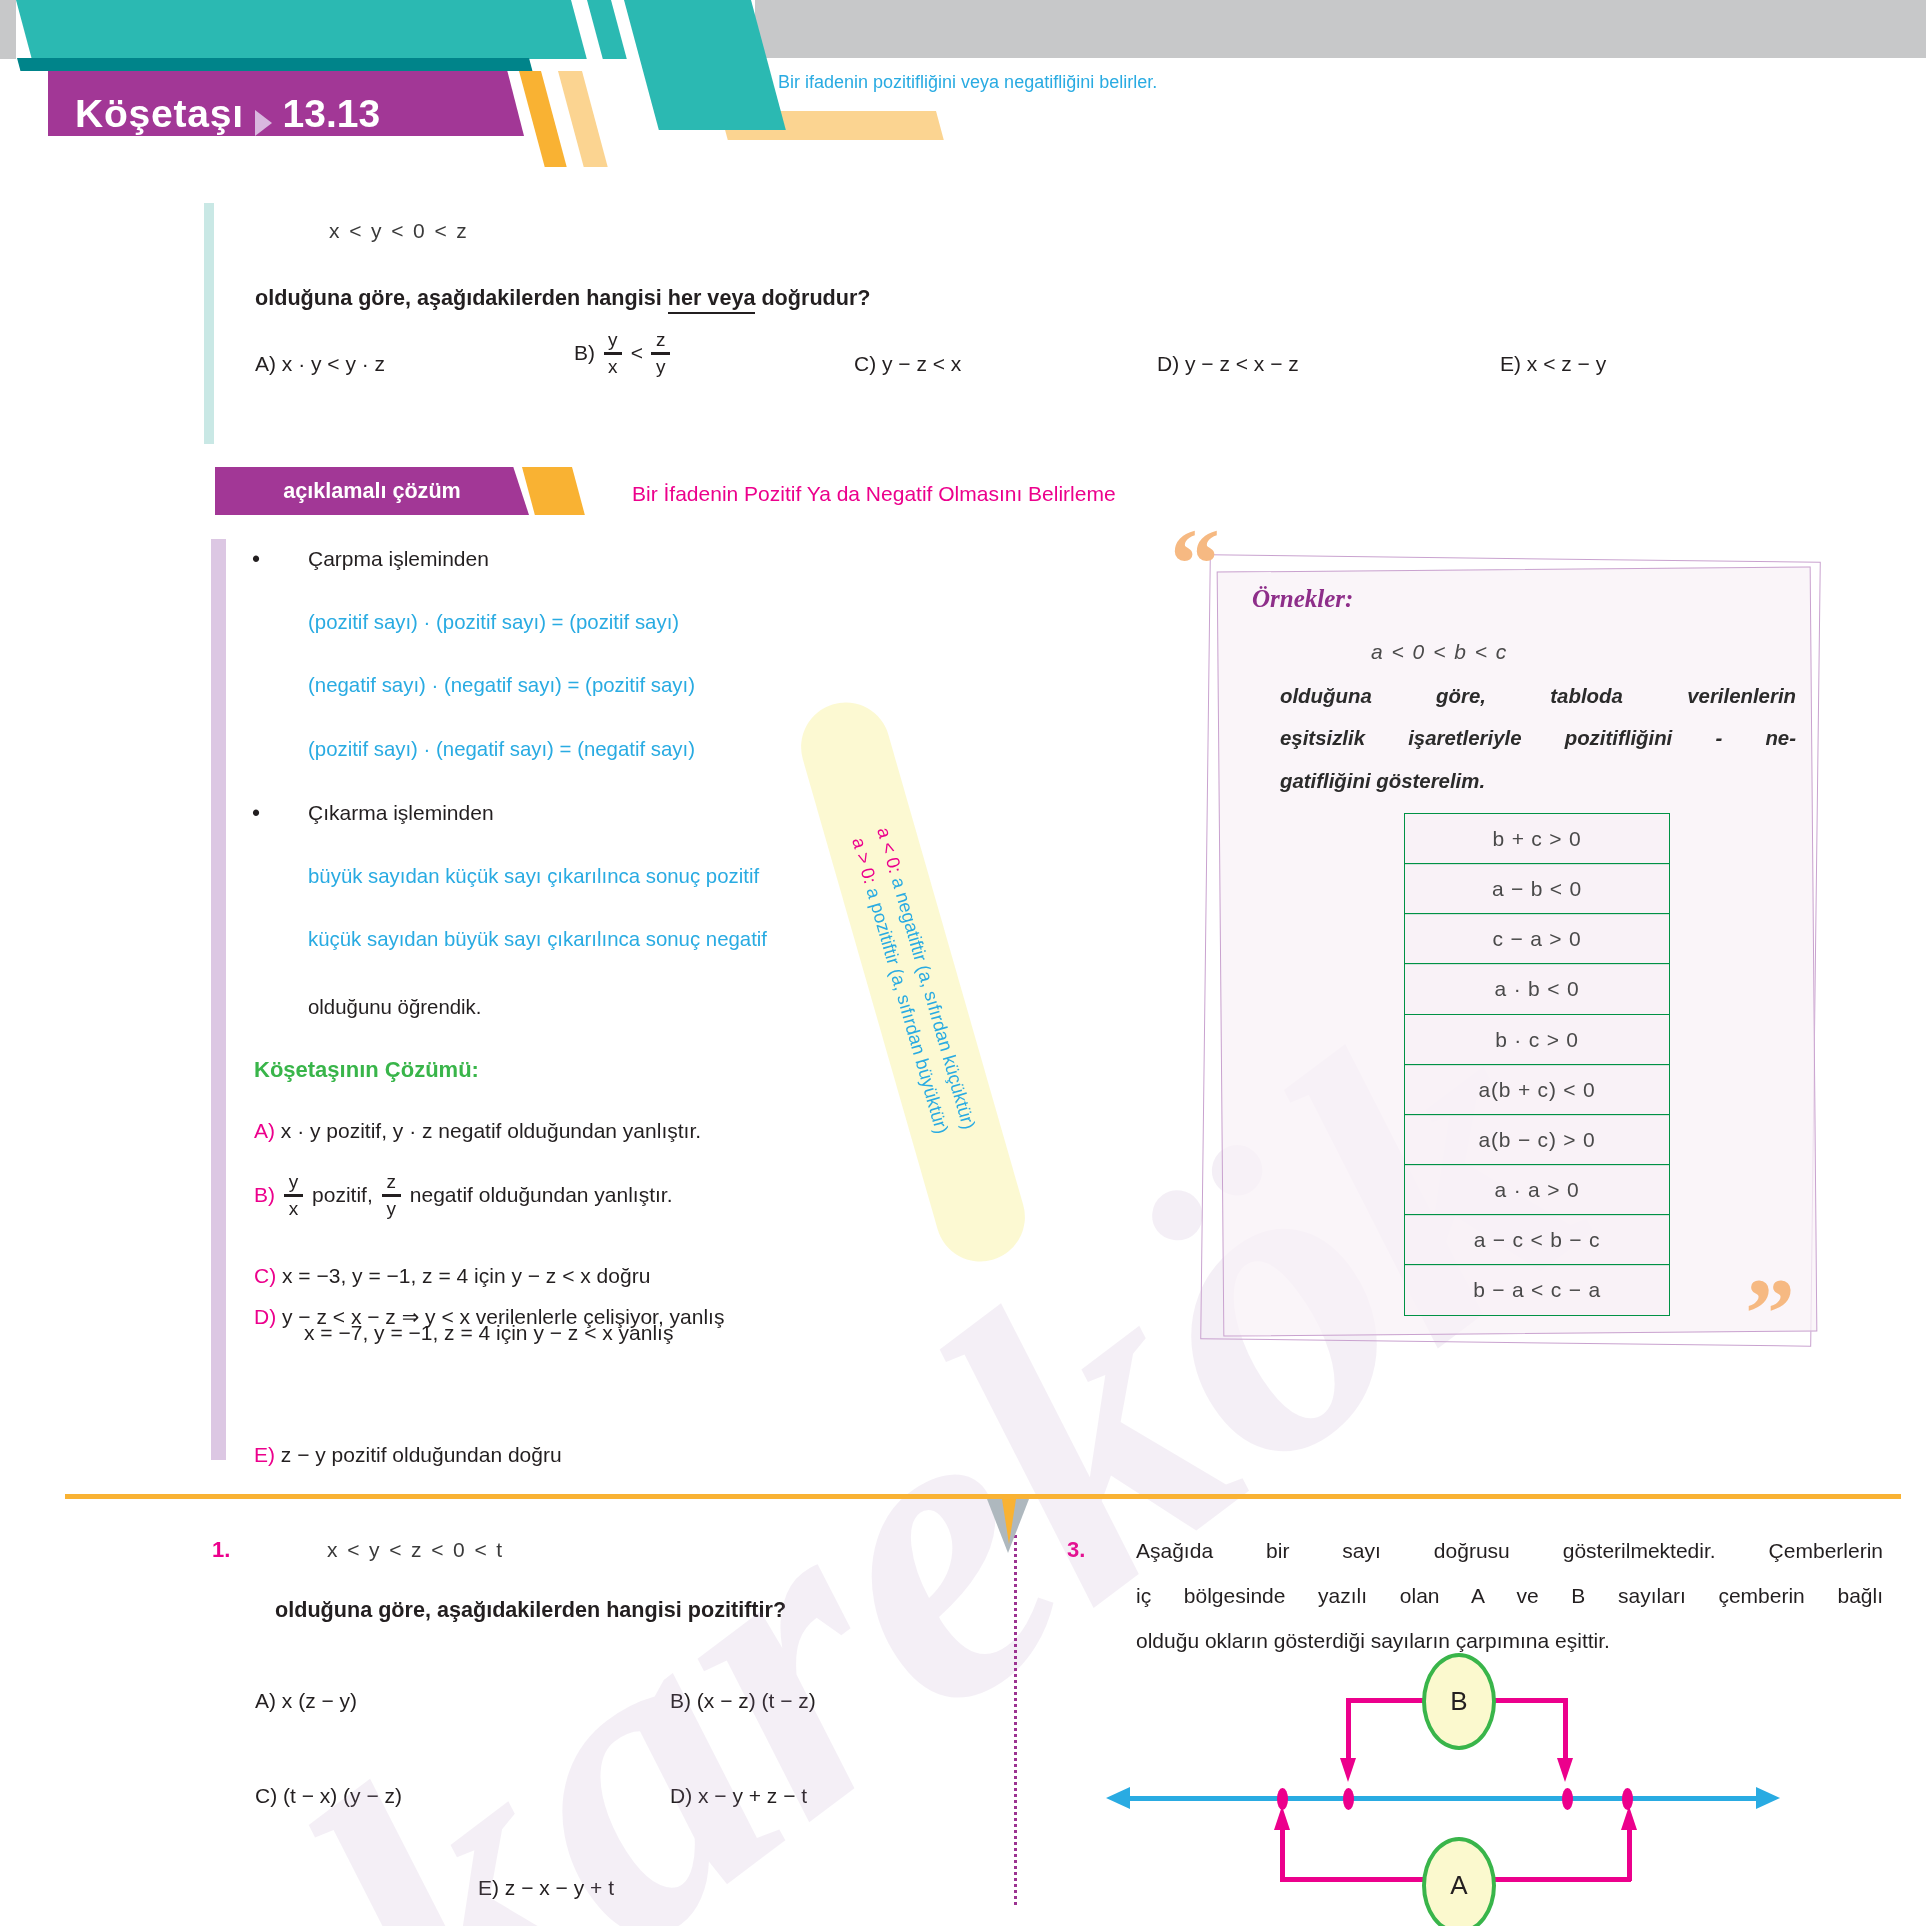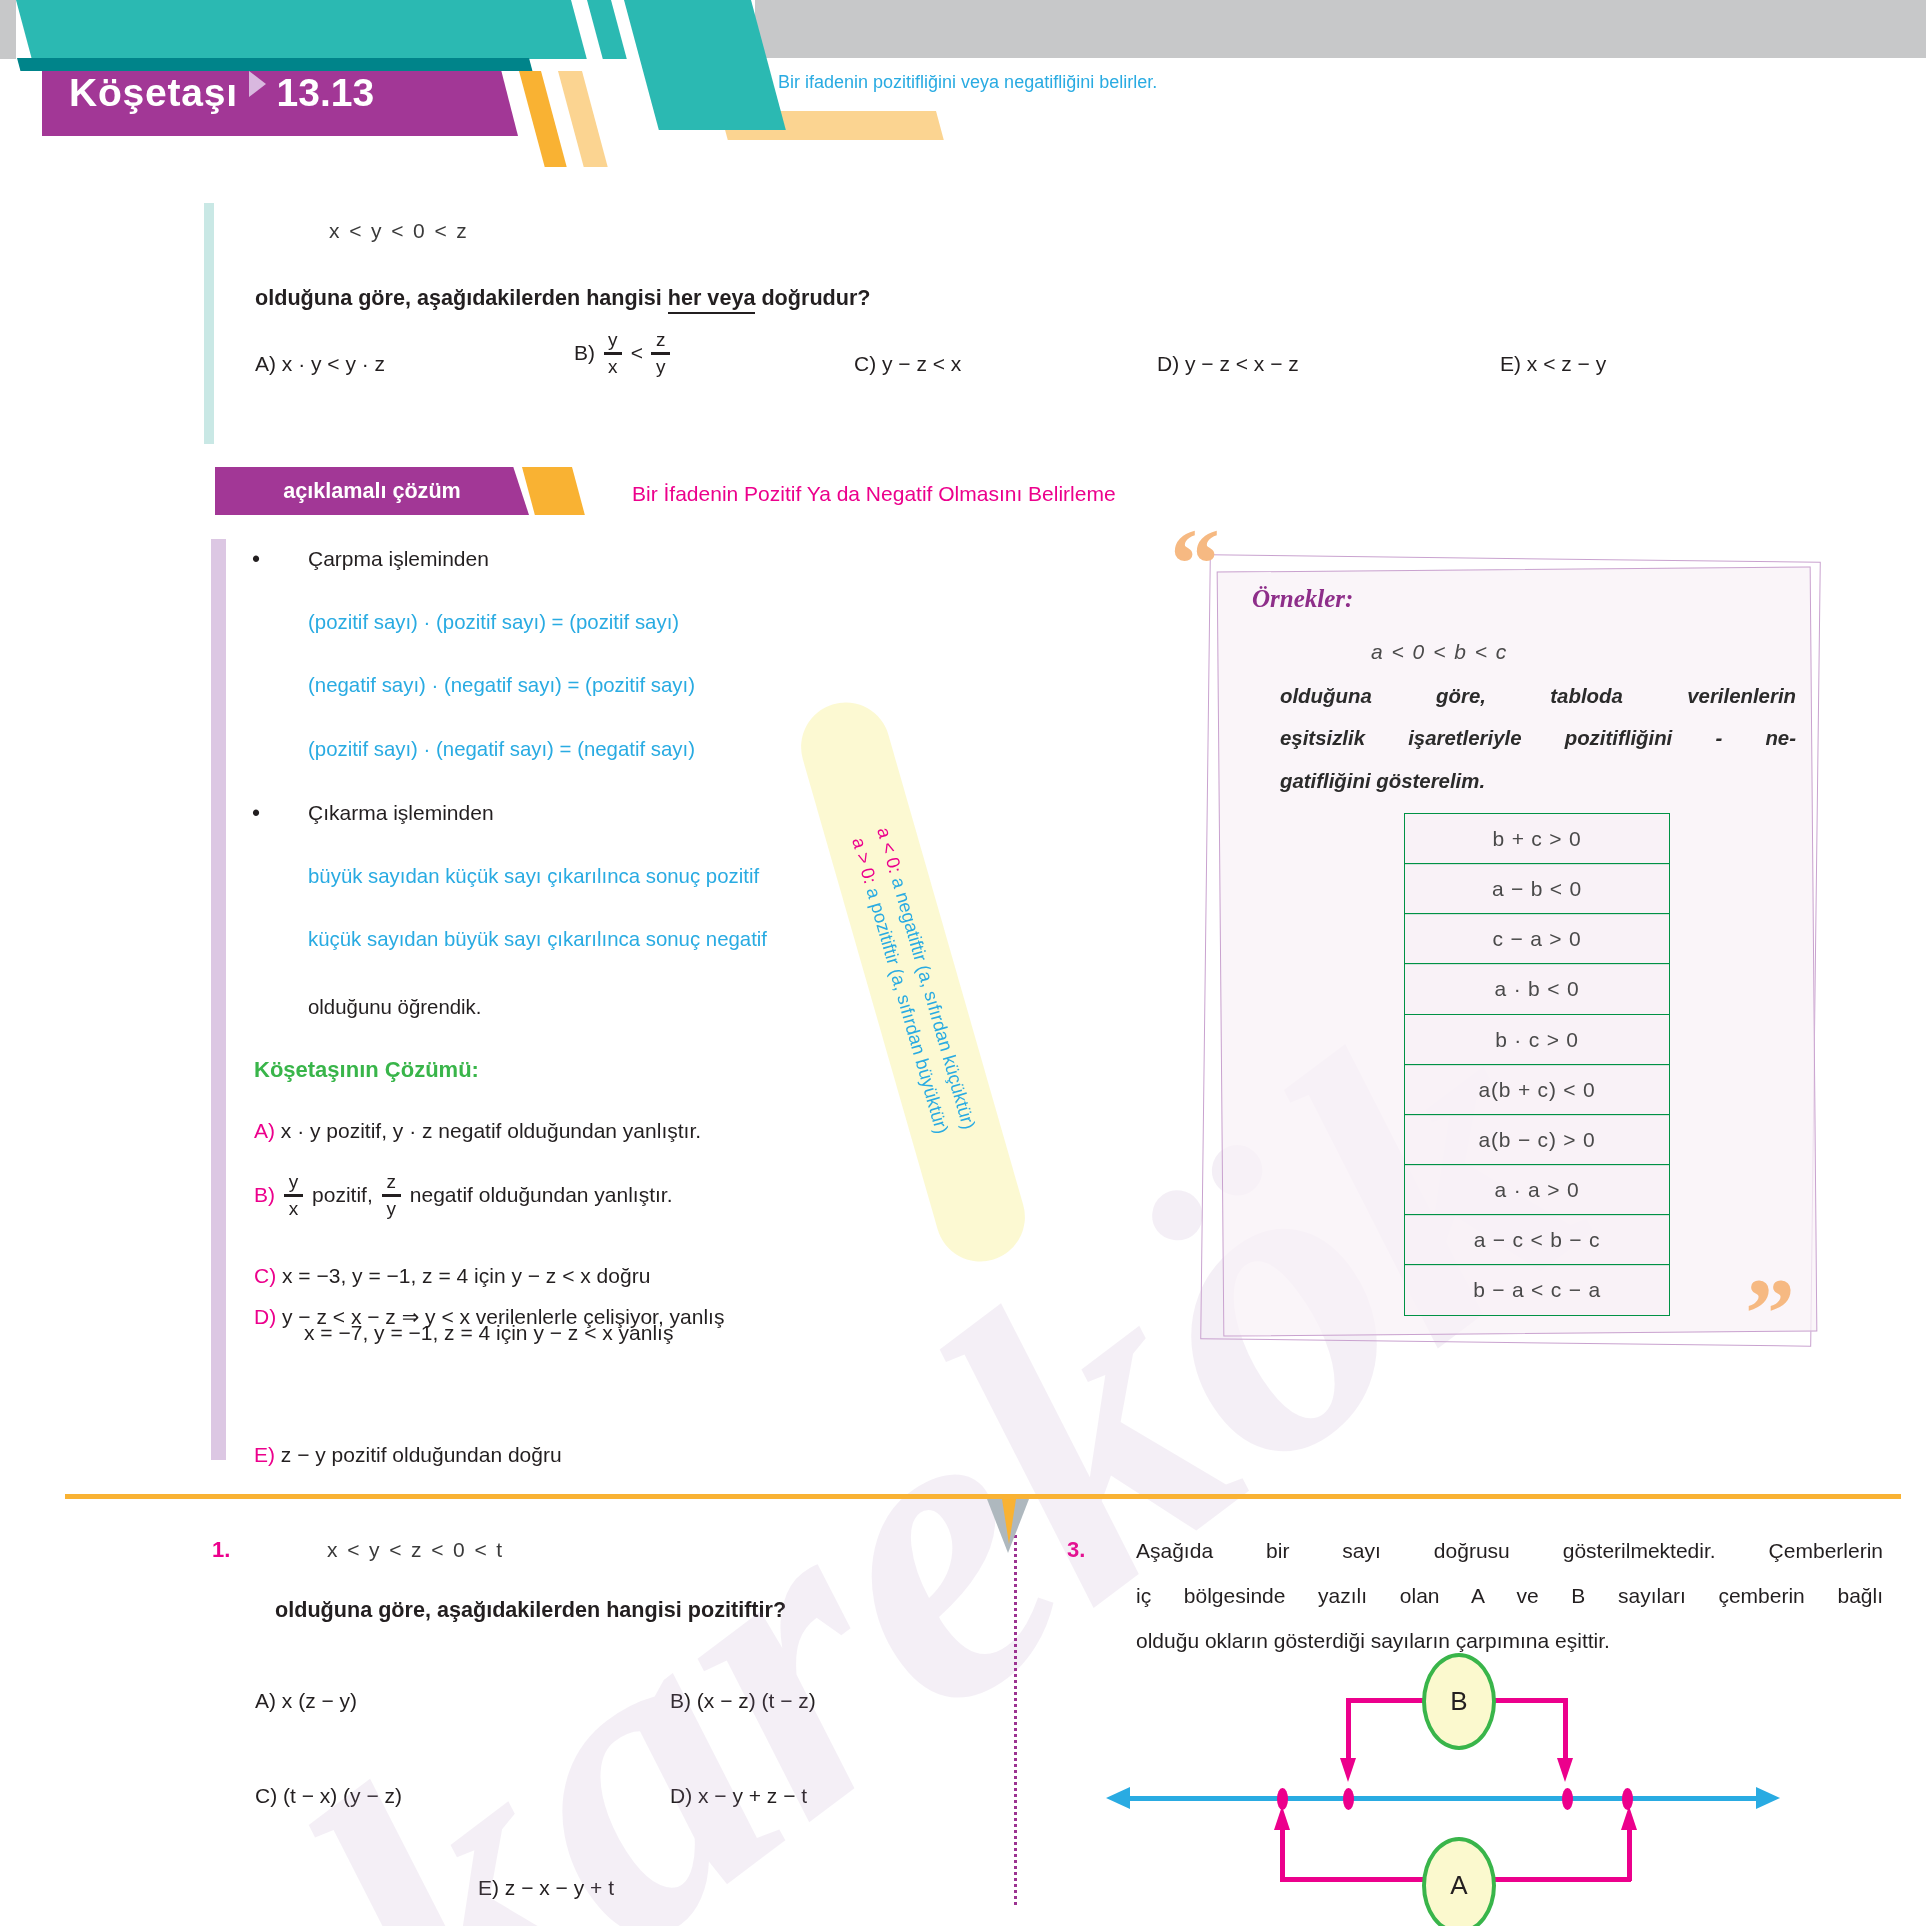--- a/index.html
+++ b/index.html
@@ -15,23 +15,23 @@
       font-size:431px;color:rgba(167,129,187,0.13);transform:rotate(-37deg);z-index:1;}
   
   .gray-left{left:0;top:0;width:16px;height:59px;background:#C7C8C9;z-index:5;}
   .gray-top{left:755px;top:0;width:1211px;height:58px;background:#C7C8C9;z-index:4;}
   .teal{background:#2BB9B2;}
   .teal-band{left:16px;top:0;width:555px;height:59px;transform:skewX(15deg);transform-origin:top left;z-index:5;}
   .teal-sliver{left:587px;top:0;width:24px;height:59px;transform:skewX(15deg);transform-origin:top left;z-index:5;}
   .teal-wedge{left:624px;top:0;width:127px;height:130px;transform:skewX(15deg);transform-origin:top left;z-index:5;}
   .lorange-wedge{left:720px;top:111px;width:216px;height:29px;background:#FBD491;transform:skewX(15deg);transform-origin:top left;z-index:4;}
   .dteal-strip{left:17px;top:58px;width:512px;height:13px;background:#00848A;transform:skewX(15deg);transform-origin:top left;z-index:6;}
-  .kbanner{left:42px;top:71px;width:449px;height:65px;background:#A23796;z-index:7;
+  .kbanner{left:48px;top:71px;width:449px;height:65px;background:#A23796;z-index:7;
            clip-path:polygon(0 0,96.5% 0,100% 100%,0 100%);
-           display:flex;align-items:flex-start;padding-left:27px;gap:10.8px;}
+           display:flex;align-items:flex-end;padding-left:27px;gap:10.8px;}
   .kbanner .code{color:#fff;font-size:39px;font-weight:bold;letter-spacing:0.8px;}
   .kbanner .tri{width:0;height:0;border-top:13px solid transparent;border-bottom:13px solid transparent;border-left:17.7px solid #D9B8DF;}
   .kbanner .num{color:#fff;font-size:39px;font-weight:bold;}
   .stripe1{left:519px;top:71px;width:22.3px;height:96px;background:#F9B233;transform:skewX(15deg);transform-origin:top left;z-index:6;}
   .stripe2{left:558px;top:71px;width:24px;height:96px;background:#FBD491;transform:skewX(15deg);transform-origin:top left;z-index:6;}
   .objective{left:778px;top:72px;font-size:18px;color:#29ABE2;z-index:7;}
   
   .tealbar{left:204px;top:203px;width:10.4px;height:241px;background:#C9E8E5;}
   .given{font-size:21px;color:#3A3A3A;letter-spacing:1.9px;}
   .q-given{left:329px;top:219px;}

